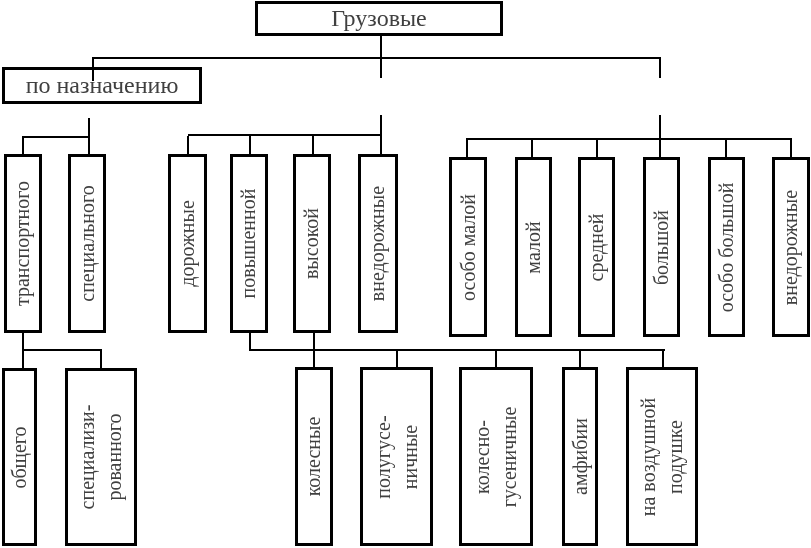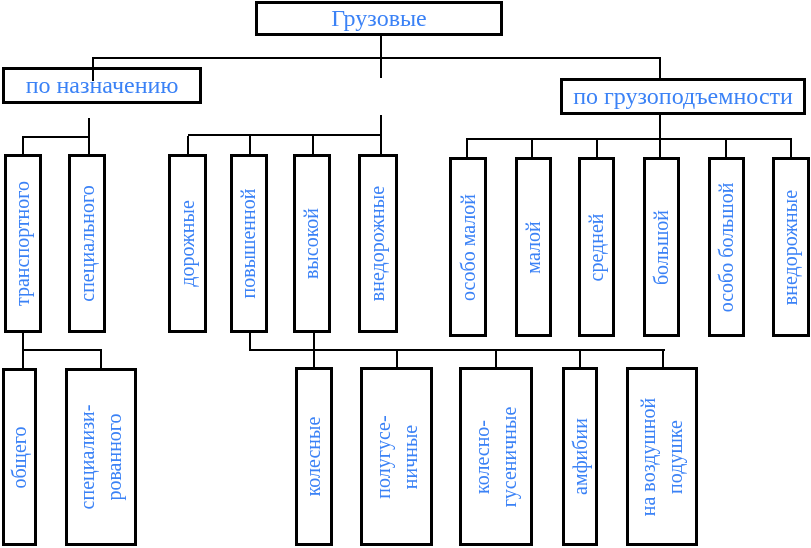--- a/index.html
+++ b/index.html
@@ -1,18 +1,18 @@
 <!DOCTYPE html>
 <html><head>
 <meta charset="utf-8">
 <style>
   html,body { margin:0; padding:0; background:#fff; }
   .canvas {
     position:relative; width:811px; height:548px; background:#ffffff;
-    font-family:"Liberation Serif","DejaVu Serif",serif; color:#3b82f6;
+    font-family:"Liberation Serif","DejaVu Serif",serif; color:#404040;
     overflow:hidden;
   }
   .box {
     position:absolute; box-sizing:border-box;
     border:3px solid #000; background:#fff;
     display:flex; align-items:center; justify-content:center;
   }
   .hbox { font-size:24px; white-space:nowrap; }
   .vbox .vtext {
     transform:rotate(-90deg);
@@ -22,21 +22,20 @@
   .line { position:absolute; background:#000; }
 </style>
 </head>
 <body>
 
 <div class="canvas">
 
   <div class="box hbox" style="left:255px;top:1px;width:248px;height:35px;">Грузовые</div>
 
   <div class="box hbox" style="left:2px;top:67px;width:200px;height:37px;">по назначению</div>
-  <div class="box hbox" style="left:560px;top:78px;width:246px;height:37px;">по грузоподъемности</div>
 
   <div class="box vbox" style="left:4px;top:154px;width:38px;height:179px;">
     <span class="vtext">транспортного</span>
   </div>
   <div class="box vbox" style="left:68px;top:154px;width:38px;height:179px;">
     <span class="vtext">специального</span>
   </div>
 
   <div class="box vbox" style="left:168px;top:154px;width:39px;height:179px;">
     <span class="vtext">дорожные</span>

